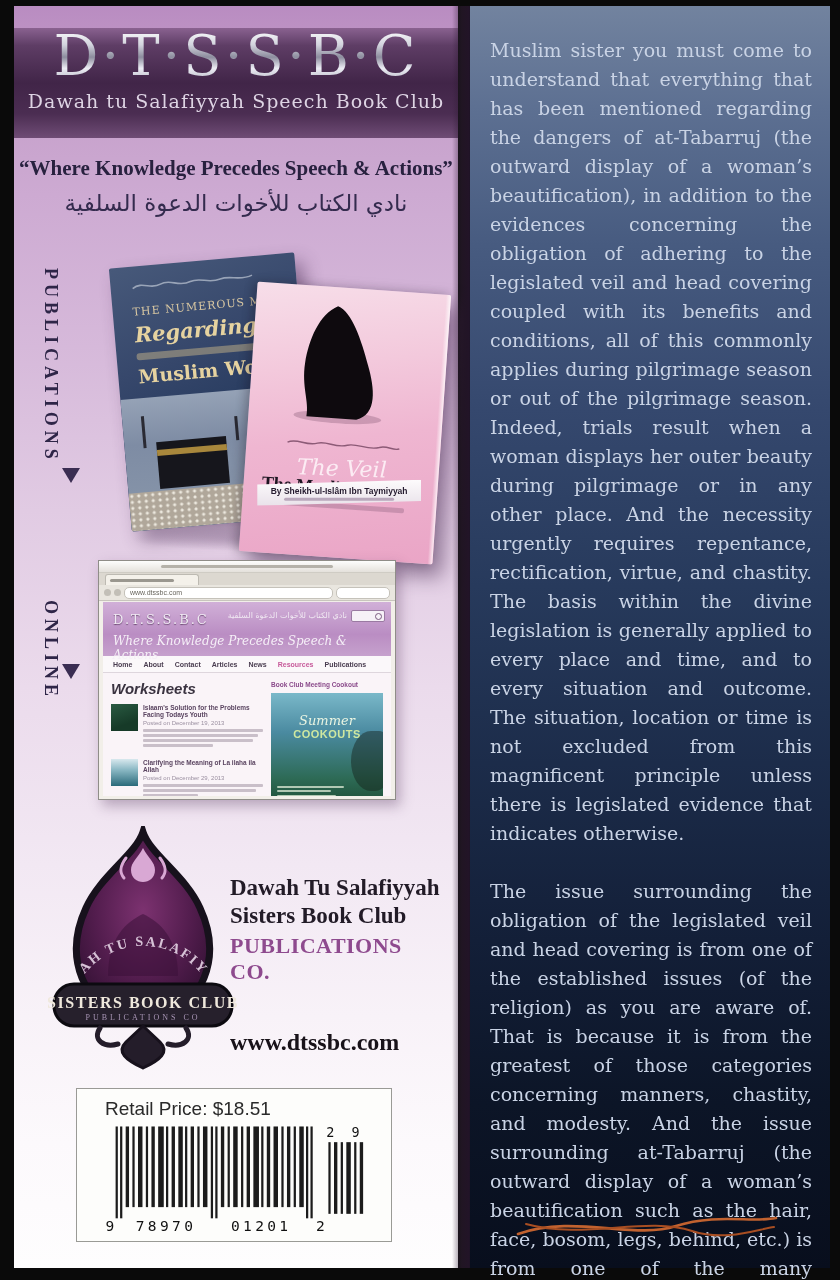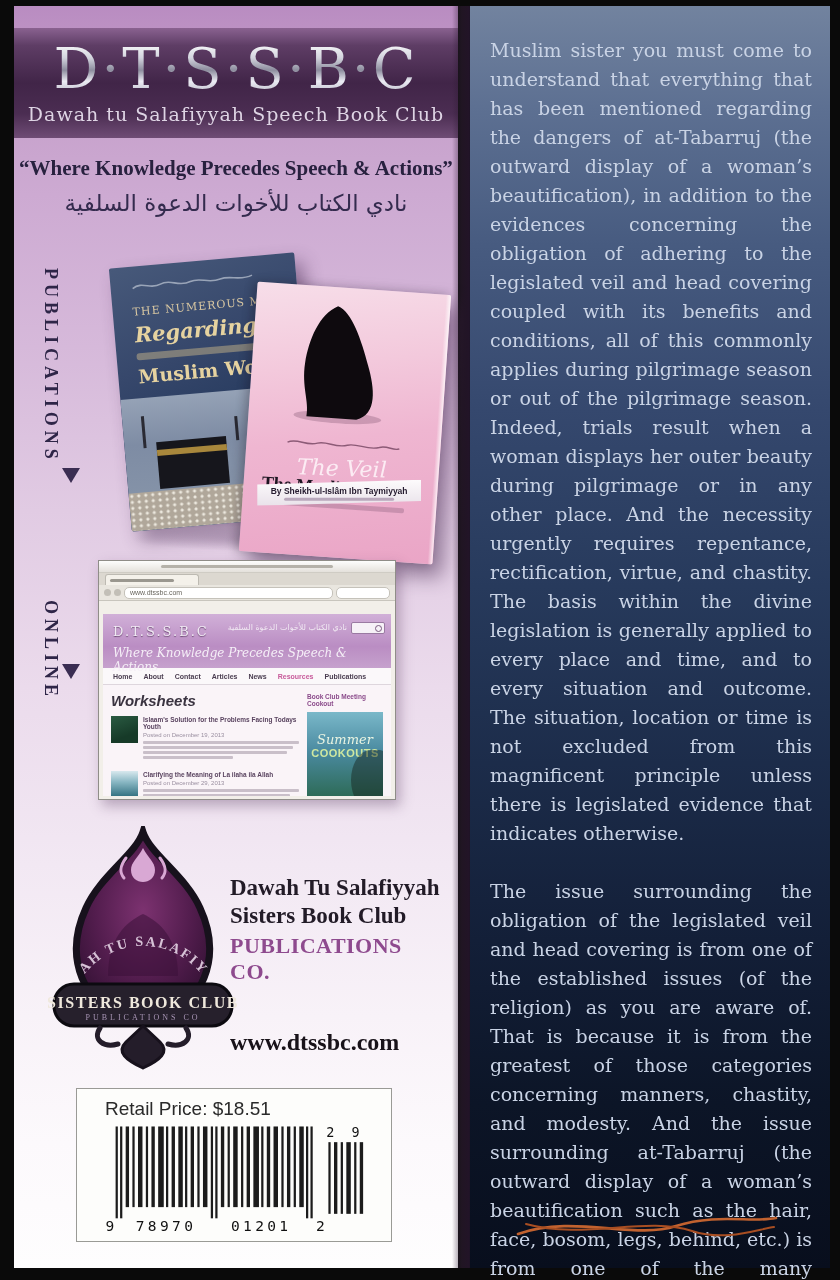--- a/index.html
+++ b/index.html
@@ -7,21 +7,21 @@
        font-family:"DejaVu Serif",serif;}
   .cover{position:absolute;left:14px;top:6px;width:816px;height:1262px;background:#111;}
 
   
   .panel-left{position:absolute;left:0;top:0;width:444px;height:100%;
     background:linear-gradient(180deg,#b98cc1 0%,#c59fca 7%,#cdaad2 15%,#d6b9da 27%,
       #e1cbe3 40%,#ebdbec 54%,#f2e8f3 68%,#f8f2f8 80%,#fcf9fc 90%,#fefdfe 100%);}
 
   .brand-band{position:absolute;left:0;top:22px;width:100%;height:110px;
     background:linear-gradient(180deg,#8a6290 0%,#5e3d65 16%,#412548 50%,#4b2d52 78%,#6f4c75 100%);
-    display:flex;flex-direction:column;align-items:center;justify-content:center;}
+    display:flex;flex-direction:column;align-items:center;}
   .brand-acronym{font-size:56px;letter-spacing:3px;font-family:"DejaVu Serif",serif;
     background:linear-gradient(180deg,#ffffff 0%,#d3d4de 30%,#8d8d9e 52%,#ececf4 72%,#aeaebc 100%);
     -webkit-background-clip:text;background-clip:text;color:transparent;line-height:1;}
   .brand-name{margin-top:6px;font-size:19px;letter-spacing:1px;color:#ded4e4;}
 
   .motto{position:absolute;left:0;top:150px;width:100%;text-align:center;
     font-family:"Liberation Serif",serif;font-weight:bold;font-size:21px;color:#28213f;}
   .motto-arabic{position:absolute;left:0;top:184px;width:100%;text-align:center;direction:rtl;
     font-family:"DejaVu Sans",sans-serif;font-size:23px;color:#342b4e;}
 
@@ -90,21 +90,21 @@
   .b-tabs{height:12px;background:#dcd8d0;display:flex;align-items:flex-end;}
   .b-tab{width:92px;height:10px;margin-left:6px;background:#f4f1ea;border:1px solid #bdbab2;
     border-bottom:none;border-radius:3px 3px 0 0;display:flex;align-items:center;}
   .b-tab .bar{width:70%;height:3px;background:#9a978f;margin-left:4px;border-radius:2px;}
   .b-addr{height:15px;background:#e9e6df;border-bottom:1px solid #c8c5bd;display:flex;
     align-items:center;gap:3px;padding:0 5px;}
   .b-nav-dot{width:7px;height:7px;border-radius:50%;background:#c2bfb7;}
   .b-url{flex:1;height:10px;background:#fff;border:1px solid #c5c2ba;border-radius:5px;
     font-family:"Liberation Sans",sans-serif;font-size:7px;color:#6a675f;line-height:9px;padding-left:5px;}
   .b-search{width:52px;height:10px;background:#fff;border:1px solid #c5c2ba;border-radius:5px;}
-  .b-content{position:absolute;left:4px;right:4px;top:41px;bottom:3px;background:#faf4f8;overflow:hidden;margin-top:12px;}
+  .b-content{position:absolute;left:4px;right:4px;top:41px;bottom:3px;background:#faf4f8;overflow:hidden;}
   .w-header{height:47px;background:linear-gradient(180deg,#d1b0d8 0%,#ba8dc3 60%,#c6a1cd 100%);
     position:relative;padding-top:7px;}
   .w-logo{margin-left:10px;font-size:13px;letter-spacing:2px;color:#f0eaf3;text-shadow:0 1px 1px #6b4a72;}
   .w-logo-arabic{position:absolute;right:44px;top:9px;direction:rtl;
     font-family:"DejaVu Sans",sans-serif;font-size:8px;color:#f0e8f2;}
   .w-search{position:absolute;right:6px;top:8px;width:32px;height:10px;background:#f6f1f7;
     border:1px solid #9a7aa2;border-radius:2px;}
   .w-search::after{content:"";position:absolute;right:2px;top:2px;width:5px;height:5px;
     border:1px solid #7a5a80;border-radius:50%;}
   .w-tagline{margin:6px 0 0 10px;font-style:italic;font-size:12px;color:#f5eff7;}
@@ -116,21 +116,21 @@
   .w-col-left{flex:1.6;}
   .w-h1{font-family:"Liberation Sans",sans-serif;font-weight:bold;font-size:15px;color:#3a3340;margin:1px 0 7px;font-style:italic;}
   .w-post{display:flex;gap:5px;margin-bottom:10px;}
   .w-thumb{width:27px;height:27px;flex:none;}
   .w-thumb.t1{background:linear-gradient(160deg,#2a5a42,#163a28 70%);}
   .w-thumb.t2{background:linear-gradient(180deg,#d8e8ee 0%,#8ab8c4 40%,#2a6a7a 100%);}
   .w-post-body{flex:1;}
   .w-post-title{font-family:"Liberation Sans",sans-serif;font-weight:bold;font-size:6.5px;color:#5a4460;}
   .w-post-date{font-family:"Liberation Sans",sans-serif;font-size:6px;color:#9a8fa0;margin:2px 0 3px;}
   .w-textbar{height:2.5px;background:#c9bfc9;border-radius:1px;margin-bottom:2.5px;}
-  .w-col-right{width:76px;flex:none;}
+  .w-col-right{width:112px;flex:none;}
   .w-side-head{font-family:"Liberation Sans",sans-serif;font-weight:bold;font-size:6.5px;
     color:#8a4a8a;margin:2px 0 5px;}
   .w-poster{height:132px;position:relative;overflow:hidden;
     background:linear-gradient(180deg,#7ab8c9 0%,#4a8aa0 30%,#2d6a55 65%,#1c4a32 88%,#3a7a30 100%);}
   .w-poster-script{margin-top:20px;text-align:center;font-style:italic;font-size:13px;color:#e9f4e2;}
   .w-poster-caps{text-align:center;font-family:"Liberation Sans",sans-serif;font-weight:bold;
     font-size:11px;letter-spacing:.5px;color:#cfe8a0;}
   .w-poster-blob{position:absolute;right:-8px;top:38px;width:40px;height:60px;
     background:rgba(20,30,25,.45);border-radius:50% 30% 40% 50%;}
   .w-poster-bars{position:absolute;left:6px;bottom:26px;width:60%;}

